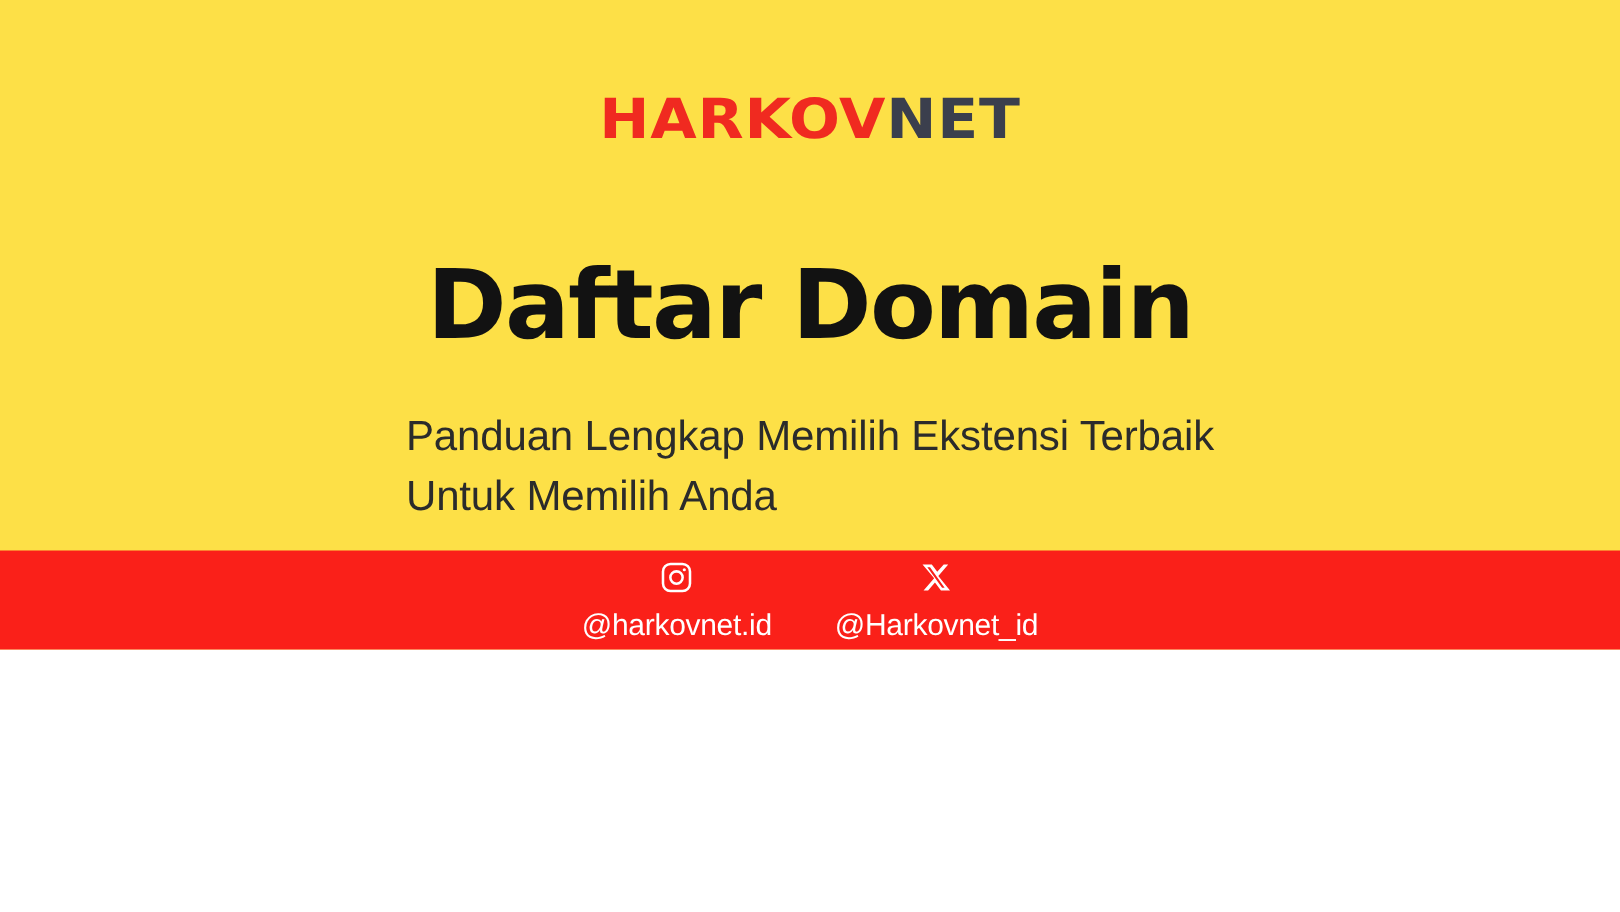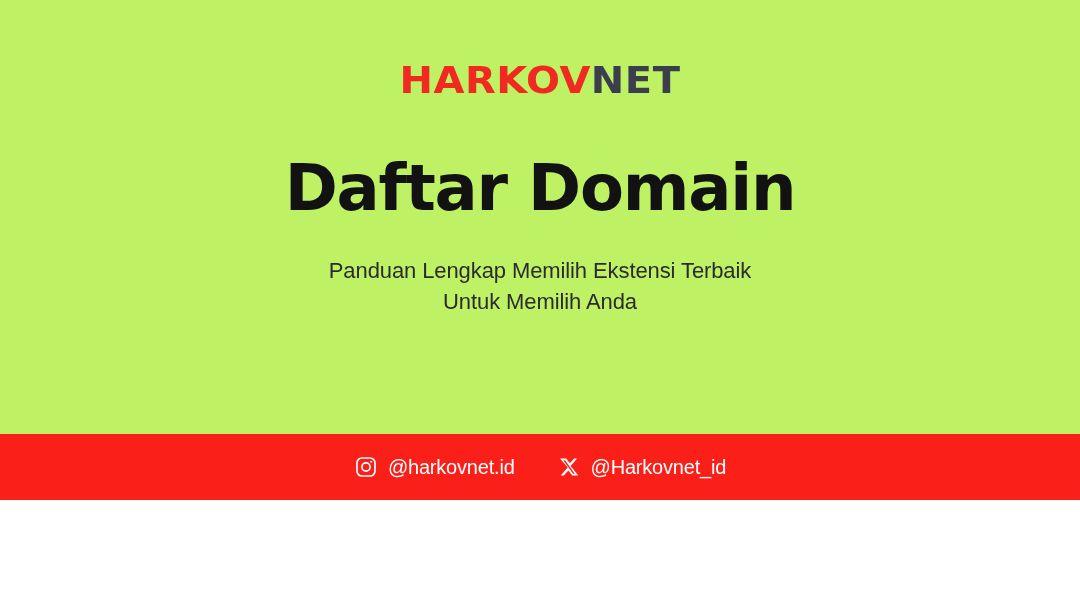--- a/index.html
+++ b/index.html
@@ -11,23 +11,23 @@
   }
 
   body {
     background:#ffffff;
     font-family:"Liberation Sans", sans-serif;
     position:relative;
   }
 
   .slide {
     width:1080px;
-    height:500px;
+    height:433px;
     position:relative;
-    background:#bef264;
+    background:#fde047;
     display:flex;
     flex-direction:column;
     align-items:center;
   }
 
   
   .logo-wrap {
     margin-top:58px;
     height:44px;
     display:flex;
@@ -42,41 +42,40 @@
     letter-spacing:0.5px;
     line-height:1;
     display:flex;
     transform:scaleY(0.92);
   }
   .logo-a { color:#F02A20; }
   .logo-b { color:#3B3F4D; }
 
   
   .headline {
-    margin-top:52px;
+    margin-top:68px;
     text-align:right;
     color:#121212;
     font-family:"DejaVu Sans", sans-serif;
     font-weight:bold;
     font-size:64px;
     line-height:1.08;
     letter-spacing:-1.2px;
     max-width:900px;
   }
   .headline .l1 { display:block; }
   .headline .l2 { display:block; margin-top:4px; }
 
   
   .subtitle {
     margin-top:32px;
-    text-align:center;
     color:#2b2b2b;
     font-family:"Liberation Sans", sans-serif;
     font-weight:400;
-    font-size:22px;
+    font-size:28px;
     line-height:1.42;
     letter-spacing:-0.1px;
     max-width:780px;
   }
   .subtitle .s1 { display:block; }
   .subtitle .s2 { display:block; }
 
   
   .footer {
     position:absolute;
@@ -93,20 +92,21 @@
   .f-item {
     display:flex;
     align-items:center;
     gap:9px;
     color:#ffffff;
     font-family:"Liberation Sans", sans-serif;
     font-size:20px;
     font-weight:400;
     letter-spacing:-0.2px;
     white-space:nowrap;
+    flex-direction:column;
   }
   .f-item .ico {
     display:flex;
     align-items:center;
     justify-content:center;
     width:25px;
     height:25px;
     flex:0 0 auto;
   }
   .f-item .ico svg { display:block; }

